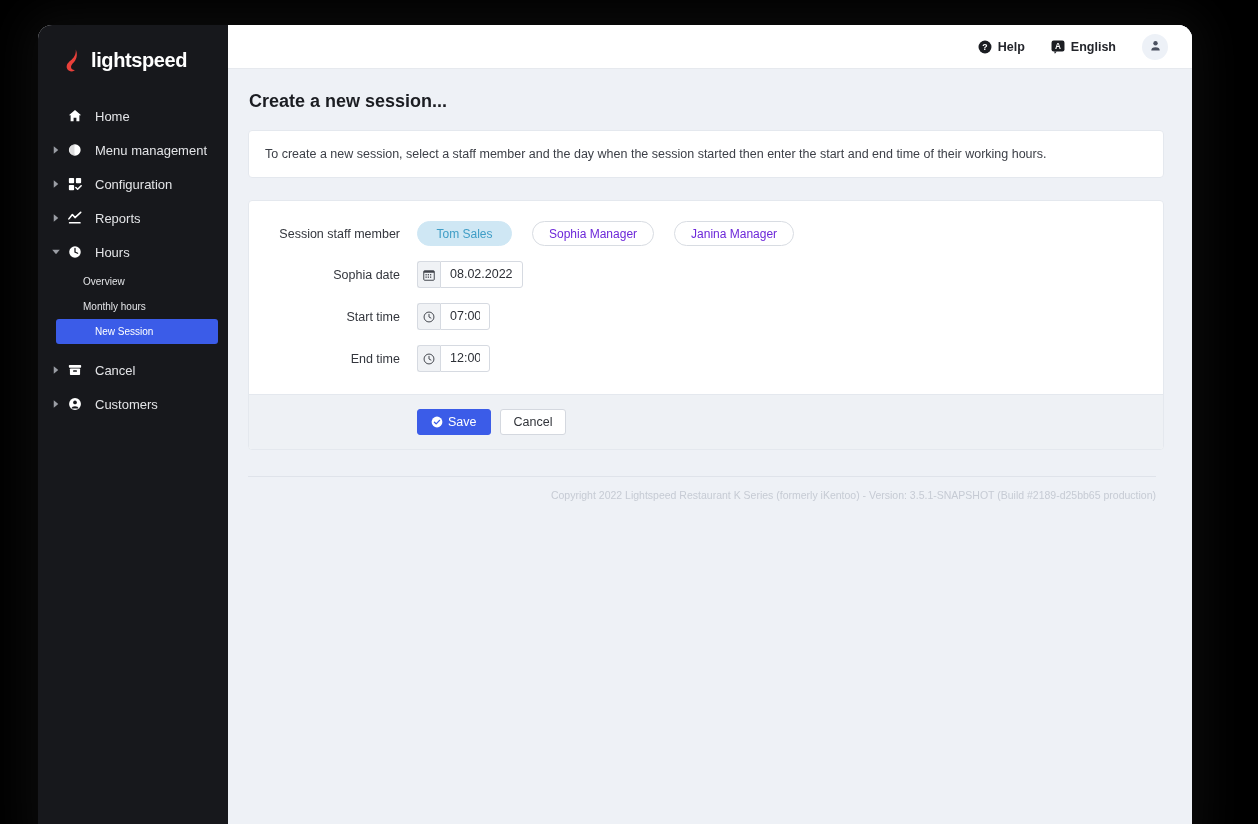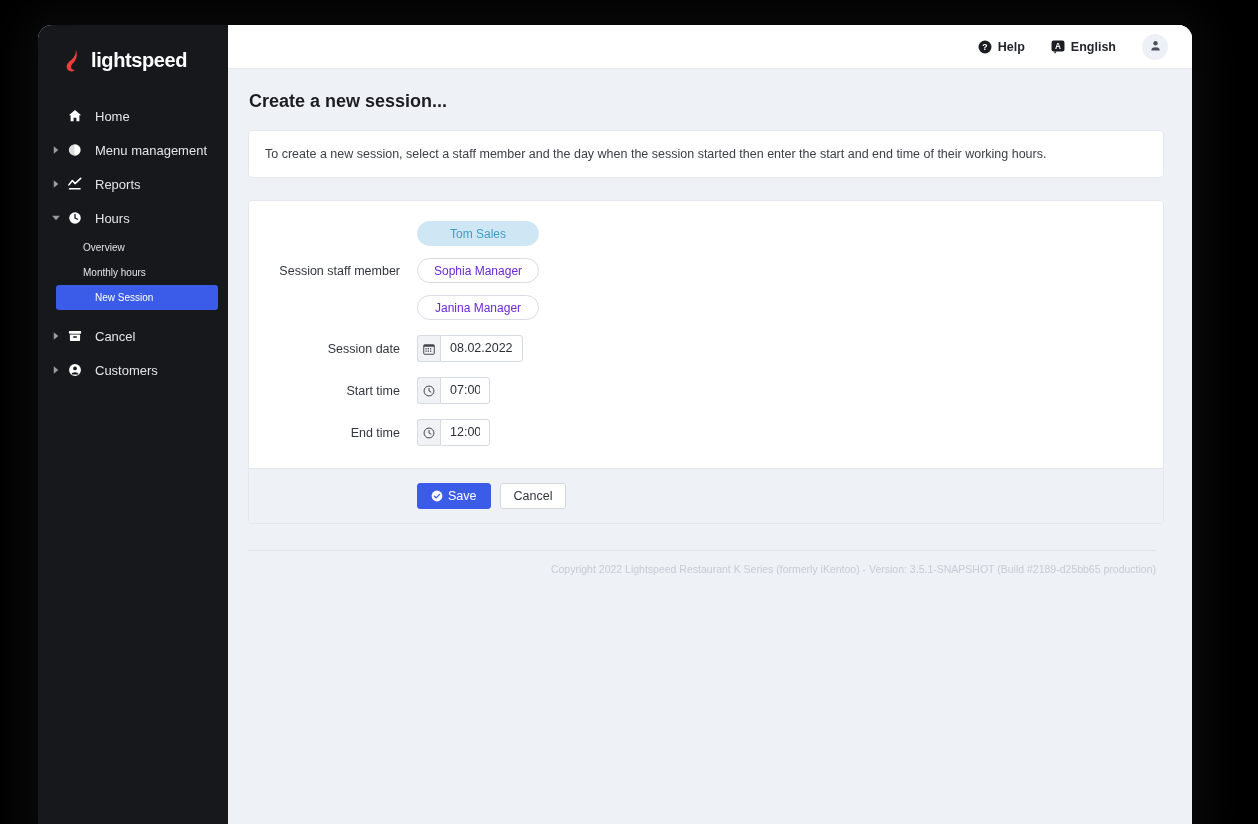--- a/index.html
+++ b/index.html
@@ -136,21 +136,21 @@
     display: flex; align-items: center;
     margin-bottom: 15px;
   }
   .form-row:last-child { margin-bottom: 0; }
   .form-label {
     width: 168px; flex: 0 0 168px;
     text-align: right;
     padding-right: 17px;
     font-size: 12.5px; color: #33363d;
   }
-  .pill-group { display: flex; gap: 12px; flex-direction: column; }
+  .pill-group { display: flex; gap: 20px; }
   .pill {
     height: 25px;
     padding: 0 16px;
     border-radius: 13px;
     border: 1px solid #d8dce2;
     background: #ffffff;
     color: #6d28d9;
     font-size: 12px;
     display: flex; align-items: center; justify-content: center;
     cursor: pointer;
@@ -257,20 +257,36 @@
           <svg viewBox="0 0 16 16" width="14" height="14">
             <path d="M8 1.5 A6.5 6.5 0 1 1 7.9 14.5 A6.5 6.5 0 0 1 8 1.5 Z" fill="#ffffff"></path>
             <path d="M7.4 2.2 A5.8 5.8 0 0 0 7.4 13.8 Z" fill="#17181c"></path>
             <path d="M6.6 2.4 A5.6 5.6 0 0 0 6.6 13.6 A5.6 5.6 0 0 0 6.6 2.4 Z" fill="#ffffff" opacity="0.85"></path>
             <path d="M6.9 3.1 A4.9 4.9 0 0 0 6.9 12.9 L6.9 8 Z" fill="#17181c" opacity="0"></path>
           </svg>
         </span>
         <span class="nav-label">Menu management</span>
       </div>
 
+      <div class="nav-item">
+        <span class="caret">
+          <svg viewBox="0 0 8 10" width="6" height="8">
+              <path d="M1 0 L7 5 L1 10 Z" fill="#9a9da4"></path>
+            </svg>
+        </span>
+        <span class="nav-icon">
+          <svg viewBox="0 0 16 16" width="14" height="14" fill="#ffffff">
+            <rect x="1" y="1" width="6" height="6" rx="1"></rect>
+            <rect x="9" y="1" width="6" height="6" rx="1"></rect>
+            <rect x="1" y="9" width="6" height="6" rx="1"></rect>
+            <path d="M9 12 l2 2 l4 -4" stroke="#ffffff" stroke-width="1.8" fill="none" stroke-linecap="round" stroke-linejoin="round"></path>
+          </svg>
+        </span>
+        <span class="nav-label">Configuration</span>
+      </div>
 
       <div class="nav-item">
         <span class="caret">
           <svg viewBox="0 0 8 10" width="6" height="8">
               <path d="M1 0 L7 5 L1 10 Z" fill="#9a9da4"></path>
             </svg>
         </span>
         <span class="nav-icon">
           <svg viewBox="0 0 16 16" width="14" height="14">
             <path d="M1 9 L5 4 L8 7.5 L14.5 1.5" stroke="#ffffff" stroke-width="1.8" fill="none" stroke-linecap="round" stroke-linejoin="round"></path>
@@ -394,21 +410,21 @@
                 <div class="pill">
                   <span>Sophia Manager</span>
                 </div>
                 <div class="pill">
                   <span>Janina Manager</span>
                 </div>
               </div>
             </div>
 
             <div class="form-row">
-              <div class="form-label">Session date</div>
+              <div class="form-label">Sophia date</div>
               <div class="input-group">
                 <span class="input-addon">
                   <svg viewBox="0 0 16 16" width="12" height="12" fill="#41444b">
                     <rect x="1" y="2.4" width="14" height="12.6" rx="1.2" fill="none" stroke="#41444b" stroke-width="1.3"></rect>
                     <rect x="1" y="2.4" width="14" height="2.6" fill="#41444b"></rect>
                     <rect x="3.3" y="6.8" width="1.7" height="1.7"></rect>
                     <rect x="6.3" y="6.8" width="1.7" height="1.7"></rect>
                     <rect x="9.3" y="6.8" width="1.7" height="1.7"></rect>
                     <rect x="3.3" y="10" width="1.7" height="1.7"></rect>
                     <rect x="6.3" y="10" width="1.7" height="1.7"></rect>

